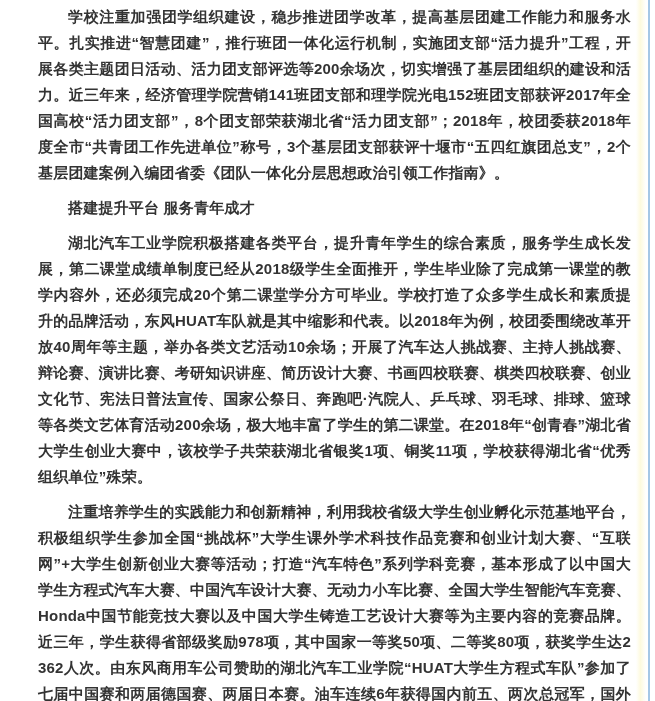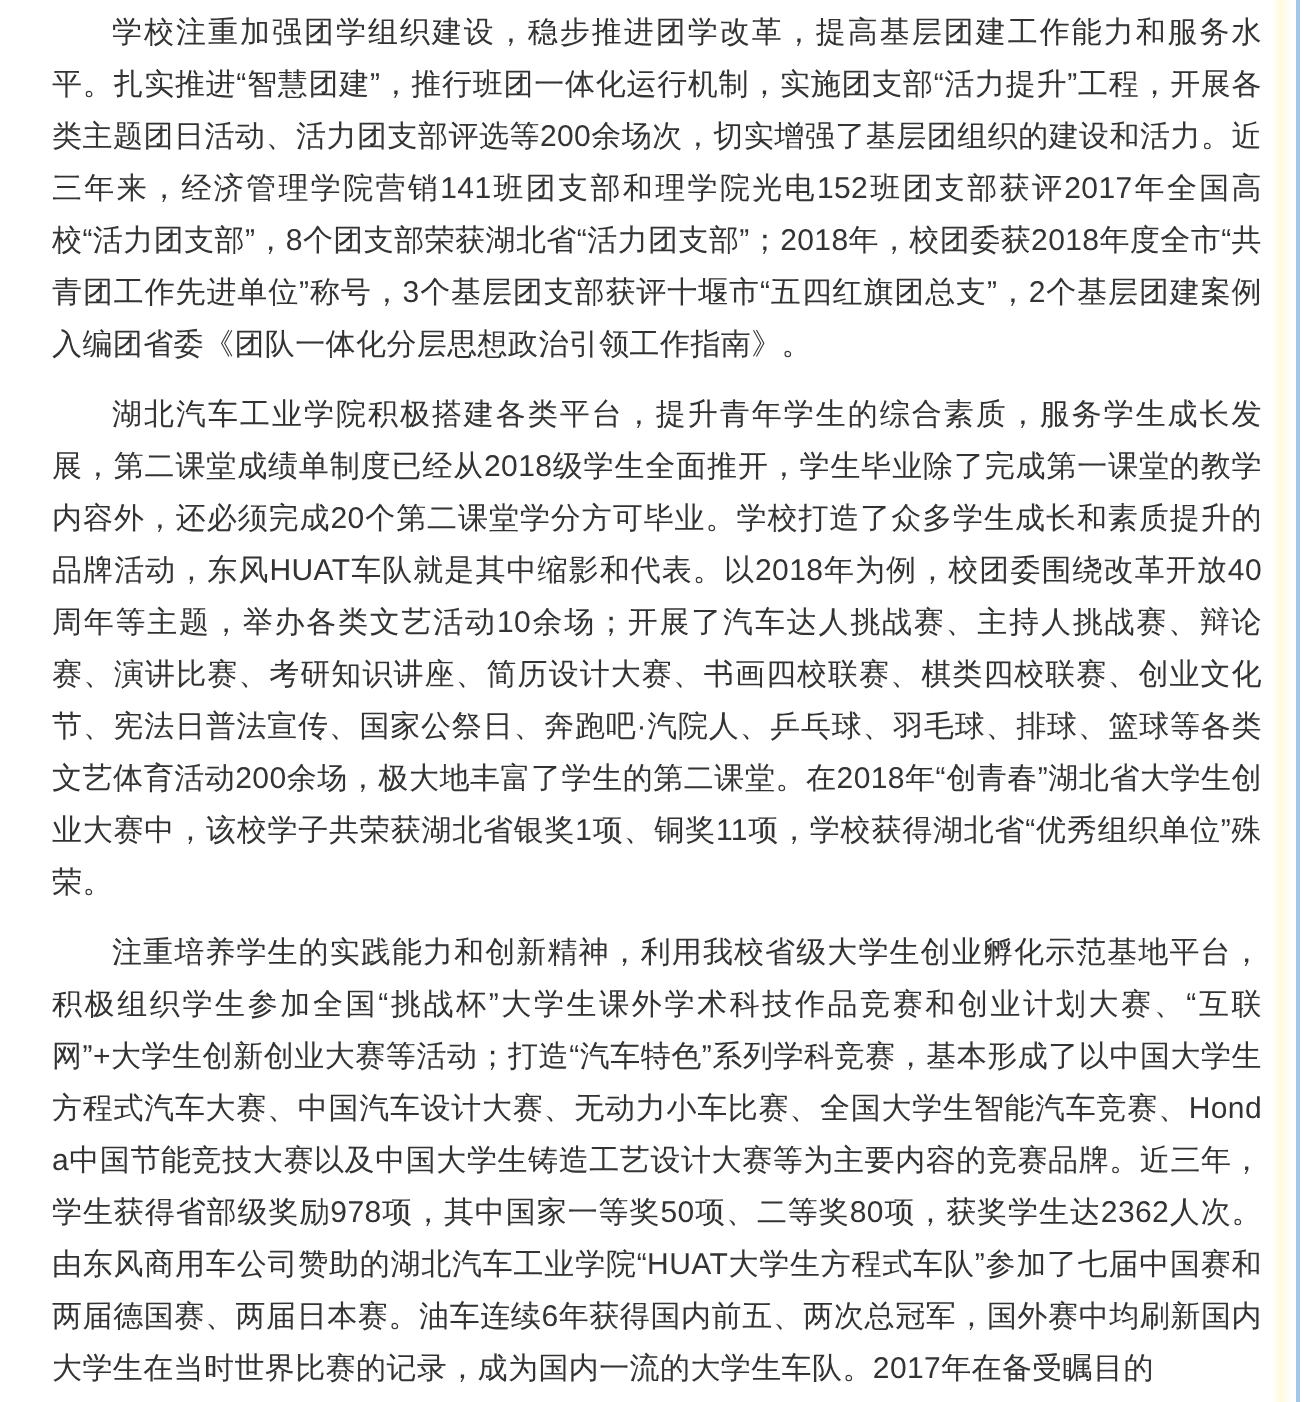--- a/index.html
+++ b/index.html
@@ -21,23 +21,24 @@
     width: 655px;
     box-sizing: border-box;
     padding: 4px 24px 0 26px;
     color: #333333;
     font-size: 15px;
     line-height: 26px;
     text-align: justify;
     letter-spacing: 0.2px;
   }
   .article p {
-    margin: 0 0 9px 0;
+    margin: 0 0 9px 12px;
     text-indent: 2em;
     word-break: break-all;
+    font-weight: bold;
   }
   .article p.subhead {
     
   }
   .edge-tint {
     position: absolute;
     top: 0;
     right: 9px;
     width: 10px;
     height: 100%;
@@ -54,18 +55,19 @@
     width: 2px;
     height: 100%;
     background: #a5c7e6;
   }
 </style>
 </head>
 <body>
 
 <div class="article">
   <p>学校注重加强团学组织建设，稳步推进团学改革，提高基层团建工作能力和服务水平。扎实推进“智慧团建”，推行班团一体化运行机制，实施团支部“活力提升”工程，开展各类主题团日活动、活力团支部评选等200余场次，切实增强了基层团组织的建设和活力。近三年来，经济管理学院营销141班团支部和理学院光电152班团支部获评2017年全国高校“活力团支部”，8个团支部荣获湖北省“活力团支部”；2018年，校团委获2018年度全市“共青团工作先进单位”称号，3个基层团支部获评十堰市“五四红旗团总支”，2个基层团建案例入编团省委《团队一体化分层思想政治引领工作指南》。</p>
+  <p class="subhead">搭建提升平台 服务青年成才</p>
   <p>湖北汽车工业学院积极搭建各类平台，提升青年学生的综合素质，服务学生成长发展，第二课堂成绩单制度已经从2018级学生全面推开，学生毕业除了完成第一课堂的教学内容外，还必须完成20个第二课堂学分方可毕业。学校打造了众多学生成长和素质提升的品牌活动，东风HUAT车队就是其中缩影和代表。以2018年为例，校团委围绕改革开放40周年等主题，举办各类文艺活动10余场；开展了汽车达人挑战赛、主持人挑战赛、辩论赛、演讲比赛、考研知识讲座、简历设计大赛、书画四校联赛、棋类四校联赛、创业文化节、宪法日普法宣传、国家公祭日、奔跑吧·汽院人、乒乓球、羽毛球、排球、篮球等各类文艺体育活动200余场，极大地丰富了学生的第二课堂。在2018年“创青春”湖北省大学生创业大赛中，该校学子共荣获湖北省银奖1项、铜奖11项，学校获得湖北省“优秀组织单位”殊荣。</p>
   <p>注重培养学生的实践能力和创新精神，利用我校省级大学生创业孵化示范基地平台，积极组织学生参加全国“挑战杯”大学生课外学术科技作品竞赛和创业计划大赛、“互联网”+大学生创新创业大赛等活动；打造“汽车特色”系列学科竞赛，基本形成了以中国大学生方程式汽车大赛、中国汽车设计大赛、无动力小车比赛、全国大学生智能汽车竞赛、Honda中国节能竞技大赛以及中国大学生铸造工艺设计大赛等为主要内容的竞赛品牌。近三年，学生获得省部级奖励978项，其中国家一等奖50项、二等奖80项，获奖学生达2362人次。由东风商用车公司赞助的湖北汽车工业学院“HUAT大学生方程式车队”参加了七届中国赛和两届德国赛、两届日本赛。油车连续6年获得国内前五、两次总冠军，国外赛中均刷新国内大学生在当时世界比赛的记录，成为国内一流的大学生车队。2017年在备受瞩目的</p>
 </div>
 
 <div class="edge-tint"></div>
 <div class="edge-line"></div>
 
 </body></html>

